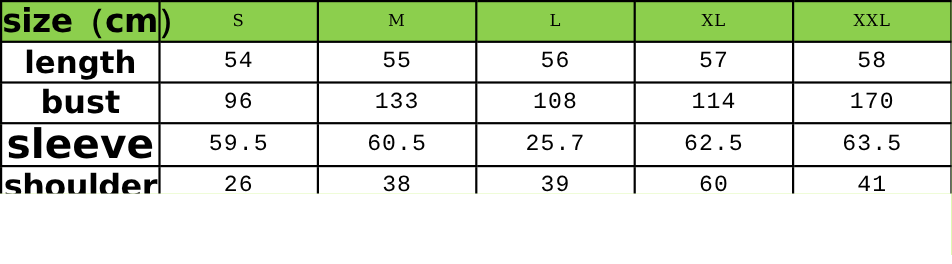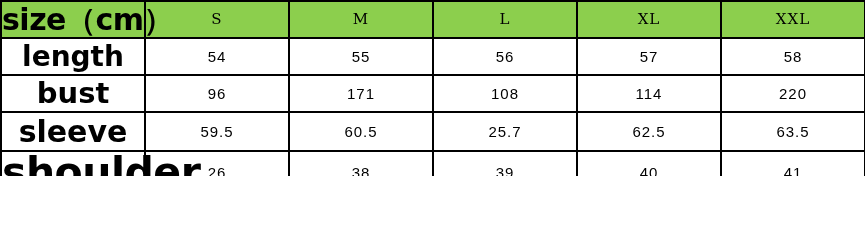--- a/index.html
+++ b/index.html
@@ -59,31 +59,31 @@
   .body-row td { background: #ffffff; }
 
   .row-label {
     font-family: "DejaVu Sans", sans-serif;
     font-weight: bold;
     white-space: nowrap;
     line-height: 1;
   }
   .row-length   .row-label { font-size: 28px; }
   .row-bust     .row-label { font-size: 29px; }
-  .row-sleeve   .row-label { font-size: 30px; }
-  .row-shoulder .row-label { font-size: 41px; letter-spacing: -0.5px; }
+  .row-sleeve   .row-label { font-size: 37px; }
+  .row-shoulder .row-label { font-size: 29px; letter-spacing: -0.5px; }
 
   .row-length   td { height: 35px; }
   .row-bust     td { height: 35px; }
   .row-sleeve   td { height: 37px; }
   .row-shoulder td { height: 34px; }
 
   .cell-value {
-    font-family: Liberation Sans, sans-serif;
-    font-size: 15px;
+    font-family: Liberation Mono, monospace;
+    font-size: 21px;
     line-height: 1;
     letter-spacing: 1px;
   }
 </style>
 </head>
 <body>
 
 <table class="size-chart">
   <colgroup>
     <col class="c-label">
@@ -108,37 +108,37 @@
       <td class="cell-value">54</td>
       <td class="cell-value">55</td>
       <td class="cell-value">56</td>
       <td class="cell-value">57</td>
       <td class="cell-value">58</td>
     </tr>
 
     <tr class="body-row row-bust">
       <td class="row-label">bust</td>
       <td class="cell-value">96</td>
-      <td class="cell-value">171</td>
+      <td class="cell-value">133</td>
       <td class="cell-value">108</td>
       <td class="cell-value">114</td>
-      <td class="cell-value">220</td>
+      <td class="cell-value">170</td>
     </tr>
 
     <tr class="body-row row-sleeve">
       <td class="row-label">sleeve</td>
       <td class="cell-value">59.5</td>
       <td class="cell-value">60.5</td>
       <td class="cell-value">25.7</td>
       <td class="cell-value">62.5</td>
       <td class="cell-value">63.5</td>
     </tr>
 
     <tr class="body-row row-shoulder">
       <td class="row-label">shoulder</td>
       <td class="cell-value">26</td>
       <td class="cell-value">38</td>
       <td class="cell-value">39</td>
-      <td class="cell-value">40</td>
+      <td class="cell-value">60</td>
       <td class="cell-value">41</td>
     </tr>
   </tbody>
 </table>
 
 </body></html>

